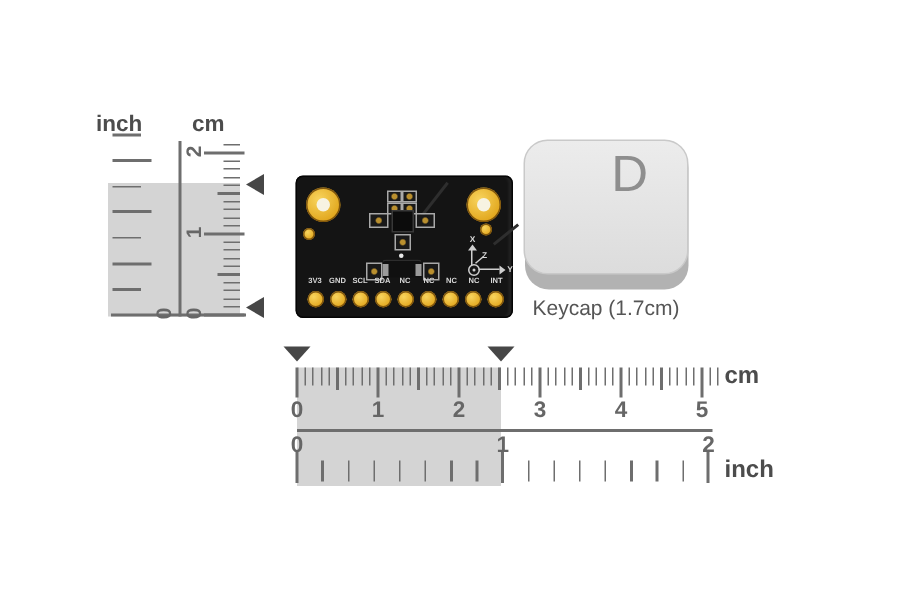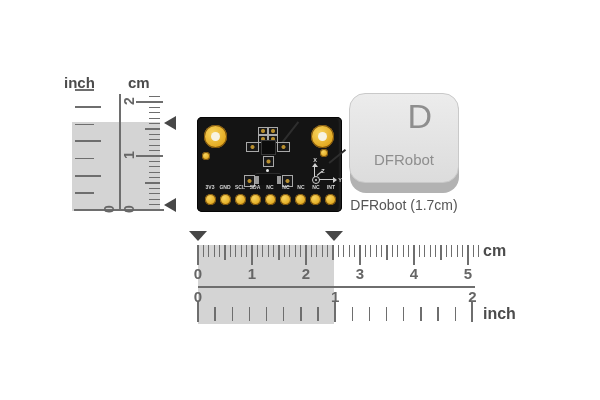--- a/index.html
+++ b/index.html
@@ -112,24 +112,23 @@
       <div class="abs gold" style="left: 113.2px; top: 77px; width: 11px; height: 11px;"></div>
       <span class="pinlabel" style="left: 118.7px; top: 68px;">NC</span>
       <div class="abs gold" style="left: 128.3px; top: 77px; width: 11px; height: 11px;"></div>
       <span class="pinlabel" style="left: 133.8px; top: 68px;">INT</span>
     </div>
 
   <div>
     <div id="keycap-base"></div>
     <div id="keycap-top">
       <span id="keycap-letter">D</span>
-      <span id="keycap-brand">DFRobot</span>
-    </div>
-  </div>
-  <div id="keycap-caption">DFRobot (1.7cm)</div>
+    </div>
+  </div>
+  <div id="keycap-caption">Keycap (1.7cm)</div>
 
   <div>
     <div class="abs hl" style="left:198px;top:245px;width:136px;height:79px;"></div>
     <div class="tri-down" style="left:189px;top:231px;"></div>
     <div class="tri-down" style="left:325px;top:231px;"></div>
     <div class="abs tickbar" style="left:198px;top:286px;width:277px;height:1.5px;"></div>
     <span class="unit" style="left:483px;top:243px;">cm</span>
     <span class="unit" style="left:483px;top:306px;">inch</span>
   </div>
 

